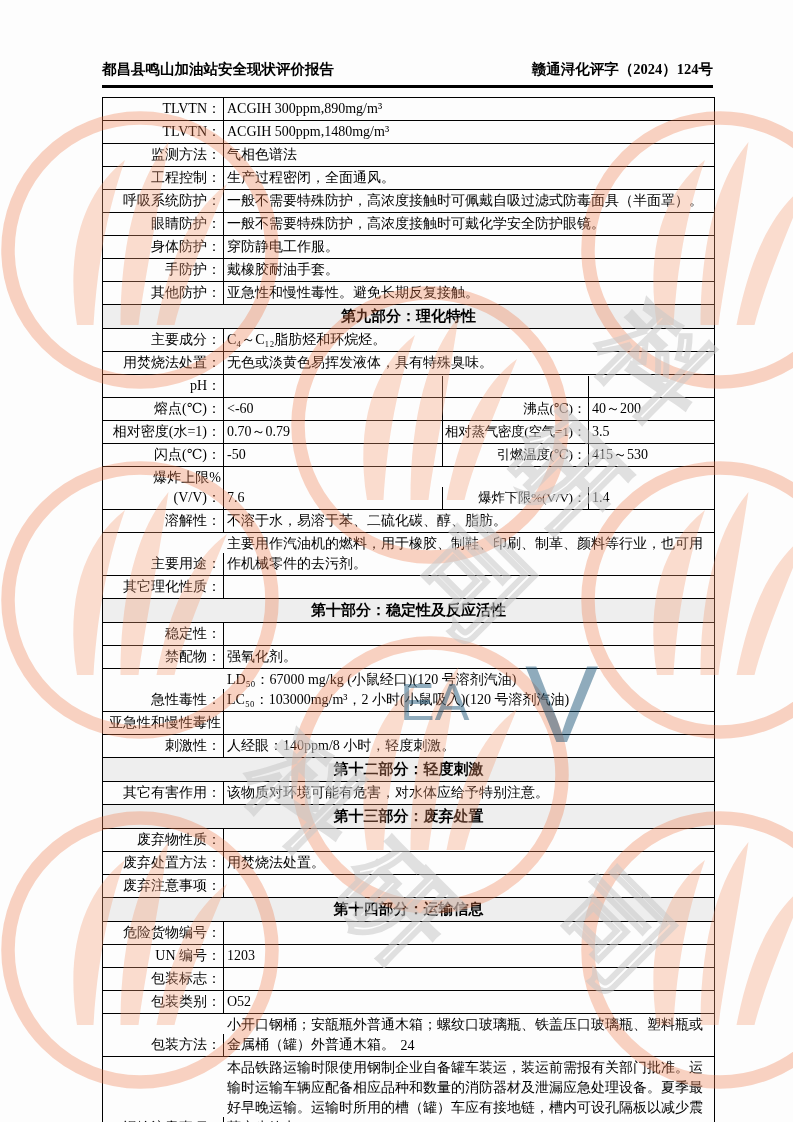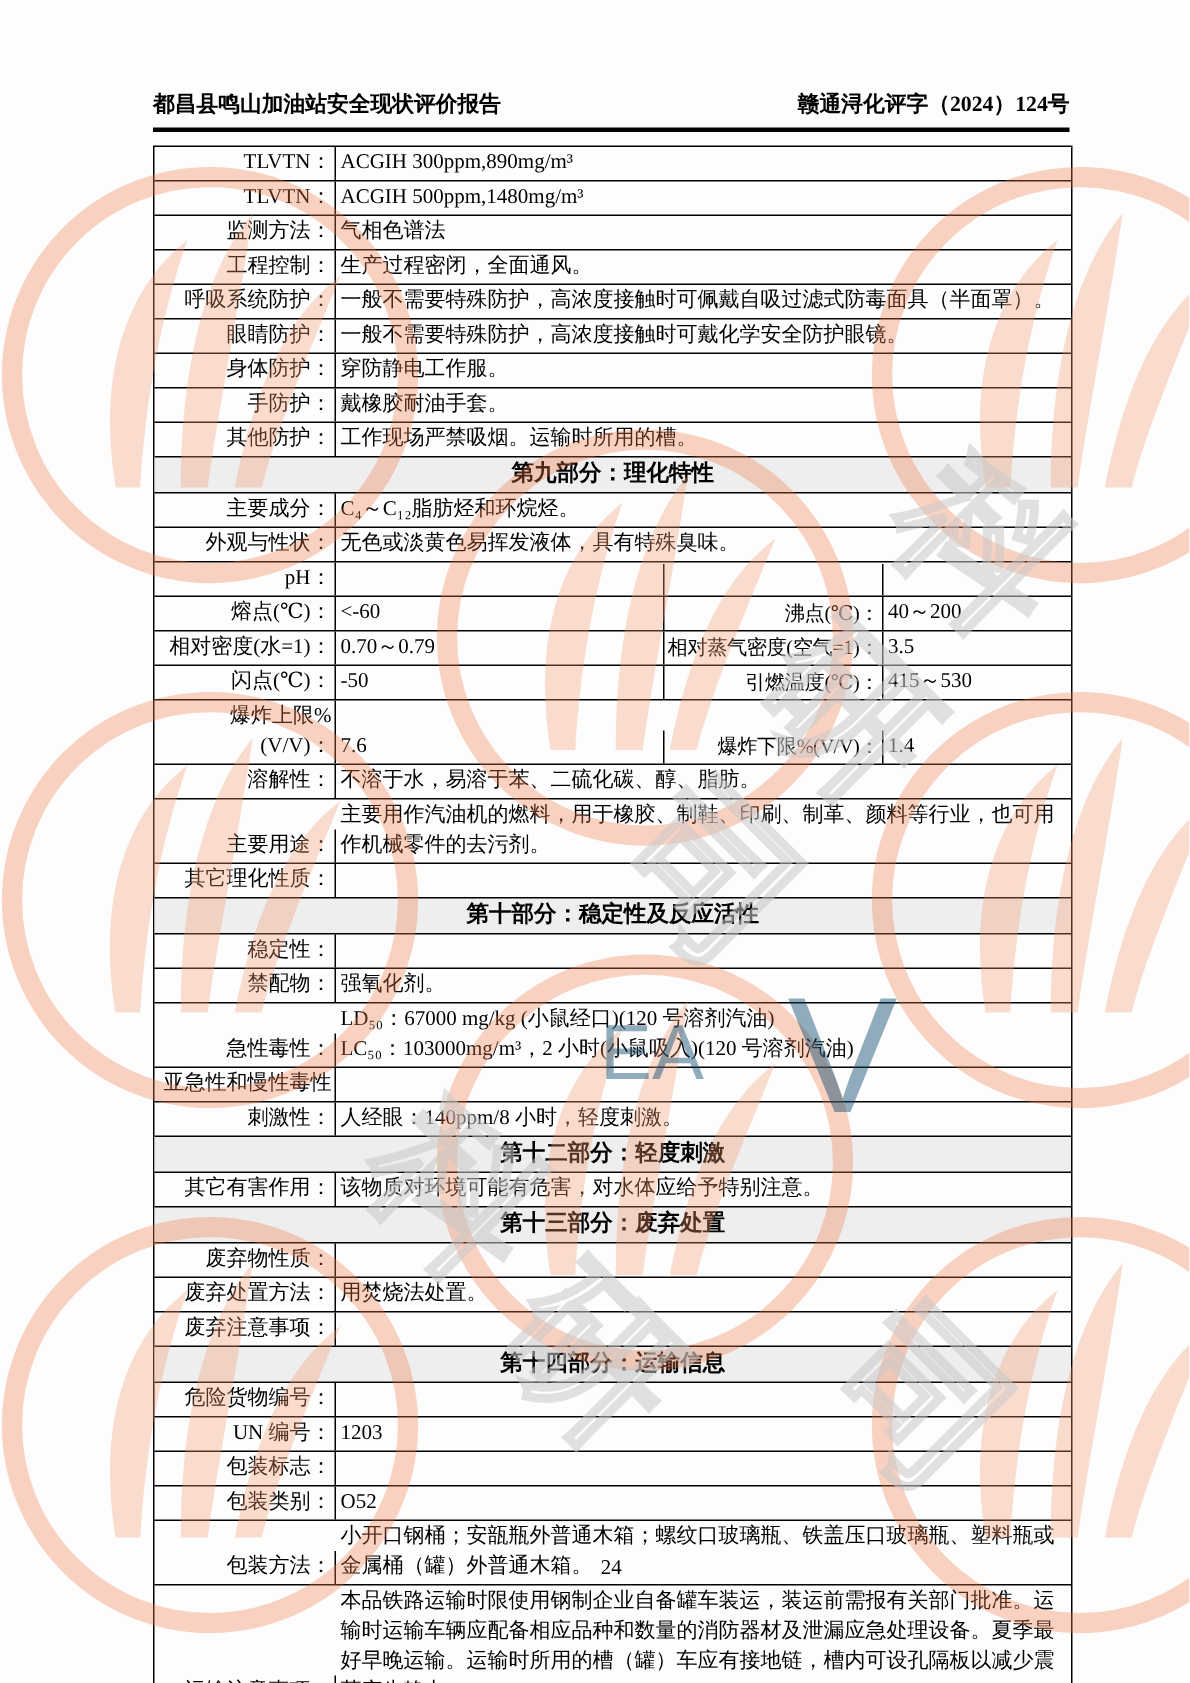--- a/index.html
+++ b/index.html
@@ -120,31 +120,31 @@
       <div class="row kv">
         <div class="cell label-cell">身体防护：</div>
         <div class="cell value-cell">穿防静电工作服。</div>
       </div>
       <div class="row kv">
         <div class="cell label-cell">手防护：</div>
         <div class="cell value-cell">戴橡胶耐油手套。</div>
       </div>
       <div class="row kv">
         <div class="cell label-cell">其他防护：</div>
-        <div class="cell value-cell">工作现场严禁吸烟。运输时所用的槽。</div>
+        <div class="cell value-cell">亚急性和慢性毒性。避免长期反复接触。</div>
       </div>
       <div class="row section-row">
         <div class="section-title">第九部分：理化特性</div>
       </div>
       <div class="row kv">
         <div class="cell label-cell">主要成分：</div>
         <div class="cell value-cell">C₄～C₁₂脂肪烃和环烷烃。</div>
       </div>
       <div class="row kv">
-        <div class="cell label-cell">外观与性状：</div>
+        <div class="cell label-cell">用焚烧法处置：</div>
         <div class="cell value-cell">无色或淡黄色易挥发液体，具有特殊臭味。</div>
       </div>
       <div class="row kv4">
         <div class="cell label-cell l1">pH：</div>
         <div class="cell v1"></div>
         <div class="cell l2"></div>
         <div class="cell v2"></div>
       </div>
       <div class="row kv4">
         <div class="cell label-cell l1">熔点(℃)：</div>

